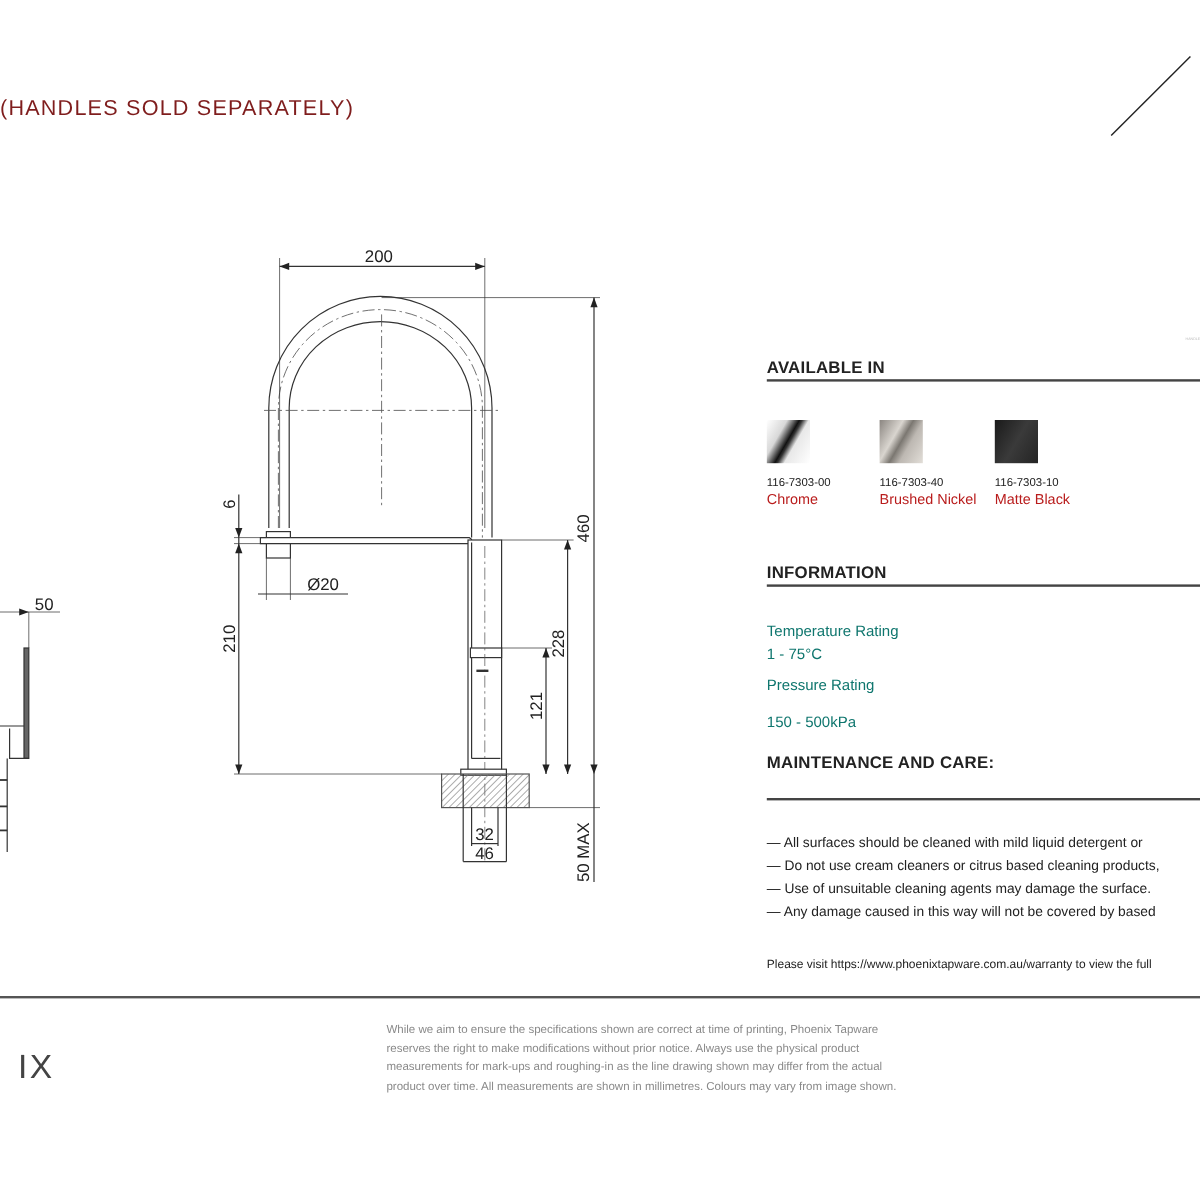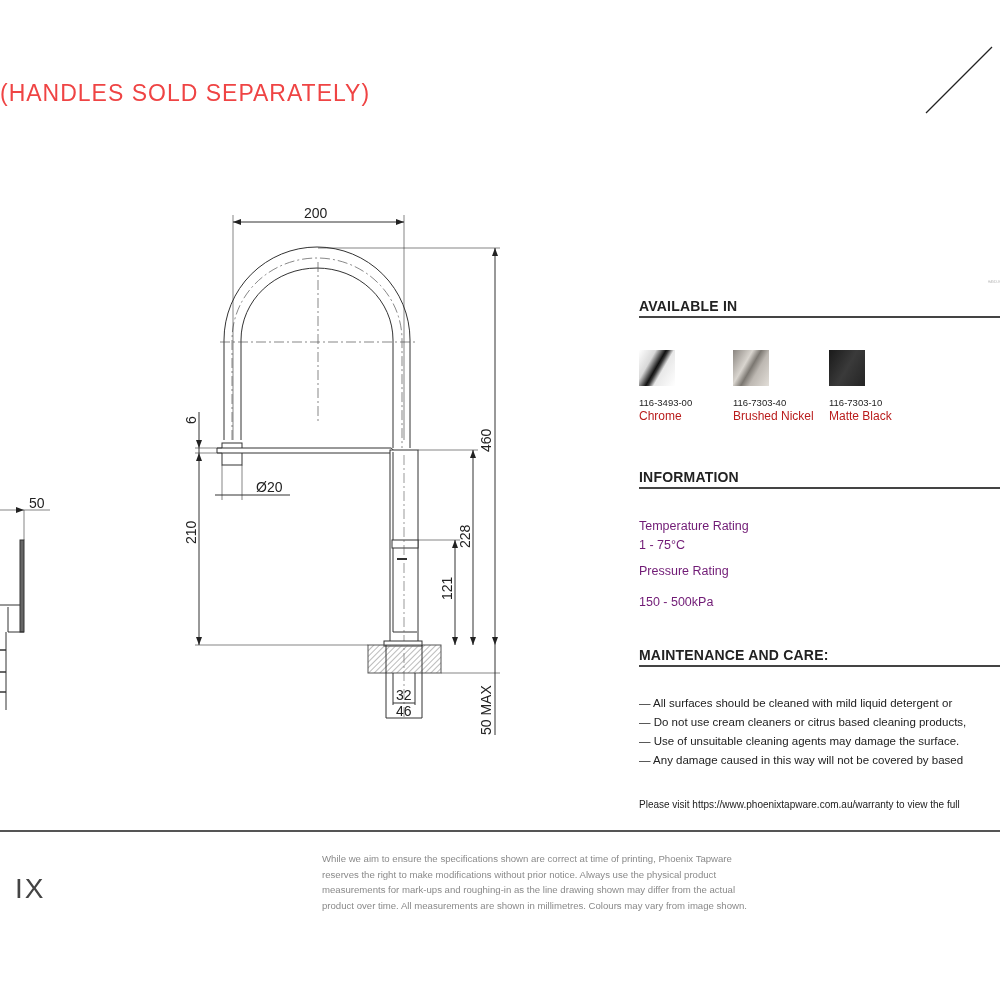--- a/index.html
+++ b/index.html
@@ -1,28 +1,28 @@
 <!DOCTYPE html>
 <html><head>
   <meta charset="utf-8">
   <style>
     html, body { margin: 0; padding: 0; background: #ffffff; }
     body { width: 1000px; height: 1000px; position: relative; overflow: hidden; font-family: "Liberation Sans", sans-serif; color: #222; }
-    .title { position: absolute; left: 0; top: 80px; font-size: 23px; letter-spacing: 1px; color: #ef4444; white-space: nowrap; }
+    .title { position: absolute; left: 0; top: 80px; font-size: 18px; letter-spacing: 1px; color: #7f1d1d; white-space: nowrap; }
     .corner-line { position: absolute; left: 0; top: 0; }
     .drawing { position: absolute; left: 0; top: 0; }
     .section-head { position: absolute; left: 639px; font-size: 14px; font-weight: bold; color: #222; letter-spacing: 0.2px; }
     .section-rule { position: absolute; left: 639px; width: 361px; height: 2px; background: #444; }
     .swatch { position: absolute; width: 36px; height: 36px; }
     .sw-chrome { background: linear-gradient(120deg, #ffffff 0%, #d8d8d8 30%, #111 48%, #333 52%, #e8e8e8 62%, #ffffff 100%); }
     .sw-nickel { background: linear-gradient(120deg, #8a8580 0%, #d9d5cf 35%, #7b7771 50%, #bdb8b2 65%, #e2ded8 100%); }
     .sw-black { background: linear-gradient(120deg, #1a1a1a 0%, #3a3a3a 50%, #242424 100%); }
     .sw-code { position: absolute; font-size: 9.5px; color: #222; }
     .sw-name { position: absolute; font-size: 12px; color: #b91c1c; }
-    .info-label { position: absolute; left: 639px; font-size: 12.5px; color: #701a75; }
+    .info-label { position: absolute; left: 639px; font-size: 12.5px; color: #0f766e; }
     .care-item { position: absolute; left: 639px; font-size: 11.5px; color: #222; white-space: nowrap; }
     .warranty { position: absolute; left: 639px; top: 799px; font-size: 10px; color: #222; white-space: nowrap; }
     .footer-rule { position: absolute; left: 0; top: 830px; width: 1000px; height: 2px; background: #555; }
     .brand { position: absolute; left: 0; top: 873px; font-size: 28px; letter-spacing: 2px; color: #444; padding-left: 15px; }
     .disclaimer { position: absolute; left: 322px; top: 851px; width: 430px; font-size: 9.6px; line-height: 15.6px; color: #8a8a8a; }
     .tiny-mark { position: absolute; left: 988px; top: 280px; font-size: 3px; color: #bbb; }
   </style>
 </head>
 <body>
 
@@ -139,40 +139,40 @@
     <text x="396" y="716">46</text>
     <text x="0" y="0" transform="translate(491,735) rotate(-90)">50 MAX</text>
     <text x="29" y="508">50</text>
   </g>
 </svg>
 
 <div class="section-head" style="top:298px;">AVAILABLE IN</div>
 <div class="section-rule" style="top:316px;"></div>
 
 <div class="swatch sw-chrome" style="left:639px; top:350px;"></div>
-<div class="sw-code" style="left:639px; top:397px;">116-3493-00</div>
+<div class="sw-code" style="left:639px; top:397px;">116-7303-00</div>
 <div class="sw-name" style="left:639px; top:409px;">Chrome</div>
 
 <div class="swatch sw-nickel" style="left:733px; top:350px;"></div>
 <div class="sw-code" style="left:733px; top:397px;">116-7303-40</div>
 <div class="sw-name" style="left:733px; top:409px;">Brushed Nickel</div>
 
 <div class="swatch sw-black" style="left:829px; top:350px;"></div>
 <div class="sw-code" style="left:829px; top:397px;">116-7303-10</div>
 <div class="sw-name" style="left:829px; top:409px;">Matte Black</div>
 
 <div class="section-head" style="top:469px;">INFORMATION</div>
 <div class="section-rule" style="top:487px;"></div>
 
 <div class="info-label" style="top:519px;">Temperature Rating</div>
 <div class="info-label" style="top:538px;">1 - 75°C</div>
 <div class="info-label" style="top:564px;">Pressure Rating</div>
 <div class="info-label" style="top:595px;">150 - 500kPa</div>
 
-<div class="section-head" style="top:647px;">MAINTENANCE AND CARE:</div>
+<div class="section-head" style="top:627px;">MAINTENANCE AND CARE:</div>
 <div class="section-rule" style="top:665px;"></div>
 
 <div class="care-item" style="top:697px;">— All surfaces should be cleaned with mild liquid detergent or</div>
 <div class="care-item" style="top:716px;">— Do not use cream cleaners or citrus based cleaning products,</div>
 <div class="care-item" style="top:735px;">— Use of unsuitable cleaning agents may damage the surface.</div>
 <div class="care-item" style="top:754px;">— Any damage caused in this way will not be covered by based</div>
 
 <div class="warranty">Please visit https://www.phoenixtapware.com.au/warranty to view the full</div>
 
 <div class="footer-rule"></div>

